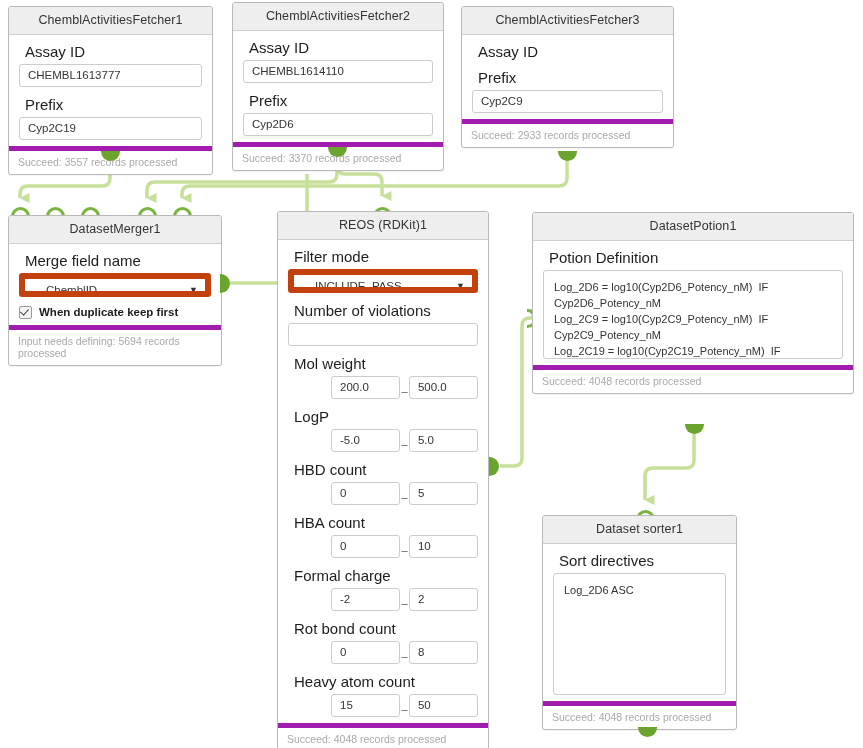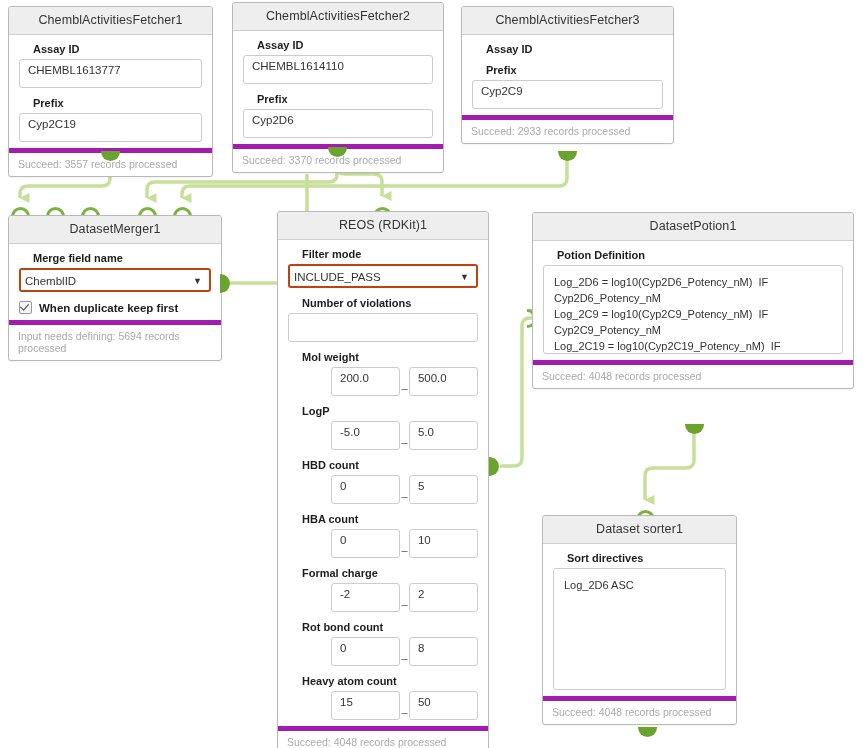--- a/index.html
+++ b/index.html
@@ -36,67 +36,67 @@
     letter-spacing:.1px;
   }
   .node-body{padding:8px 10px 6px 10px;}
   .node-footer{
     border-top:5px solid #a21caf;
     padding:5px 9px 6px 9px;
     font-size:10.5px;
     color:#a9a9a9;
   }
   .field-label{
-    font-weight:bold;
-    font-size:11px;
+    font-weight:normal;
+    font-size:15px;
     color:#1d1d1d;
-    margin:0 0 4px 14px;
+    margin:0 0 4px 6px;
     display:block;
   }
   .field-label.spaced{margin-top:9px;}
   .txt{
     box-sizing:border-box;
     width:100%;
-    height:29px;
+    height:23px;
     border:1px solid #cccccc;
     border-radius:3px;
     background:#ffffff;
     font-family:"Liberation Sans","DejaVu Sans",sans-serif;
     font-size:11.5px;
     color:#333333;
     padding:0 8px;
     line-height:21px;
     white-space:nowrap;
     overflow:hidden;
   }
   .select{
     position:relative;
     box-sizing:border-box;
     width:100%;
     height:24px;
-    border:2px solid #c2410c;
+    border:6px solid #c2410c;
     border-radius:3px;
     background:#ffffff;
     font-size:11.5px;
     color:#333333;
-    padding:0 20px 0 4px;
+    padding:0 20px 0 21px;
     line-height:22px;
     white-space:nowrap;
     overflow:hidden;
   }
   .select .caret{
     position:absolute;right:7px;top:0;line-height:22px;font-size:9px;color:#333;
   }
   .range-row{display:flex;align-items:center;gap:0;padding-left:43px;}
   .range-row .txt{width:100px;}
   .dash{
     width:14px;text-align:center;color:#555;font-size:11px;
     align-self:flex-end;padding-bottom:2px;
   }
-  .check-row{display:flex;align-items:center;margin-top:9px;gap:7px;}
+  .check-row{display:flex;margin-top:9px;gap:7px;}
   .check-box{
     width:11px;height:11px;border:1px solid #9a9a9a;border-radius:2px;
     background:#f4f4f4;position:relative;flex:0 0 auto;
   }
   .check-box:after{
     content:"";position:absolute;left:2px;top:0px;width:4px;height:7px;
     border:solid #4a4a4a;border-width:0 1.6px 1.6px 0;transform:rotate(42deg);
   }
   .check-label{font-weight:bold;font-size:11.5px;color:#1d1d1d;}
   .textarea{

